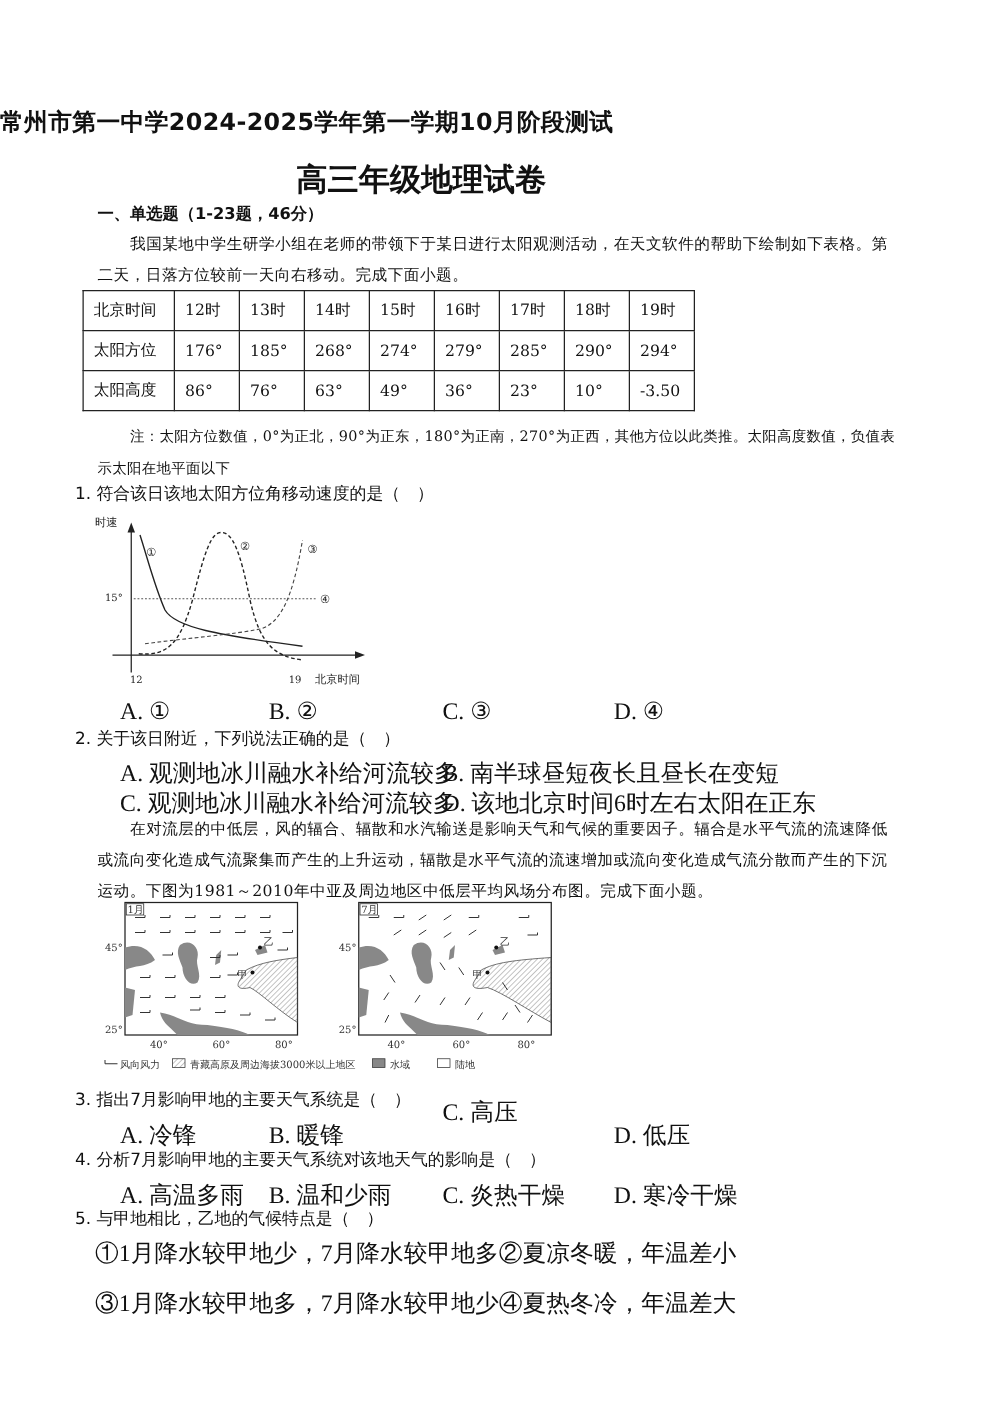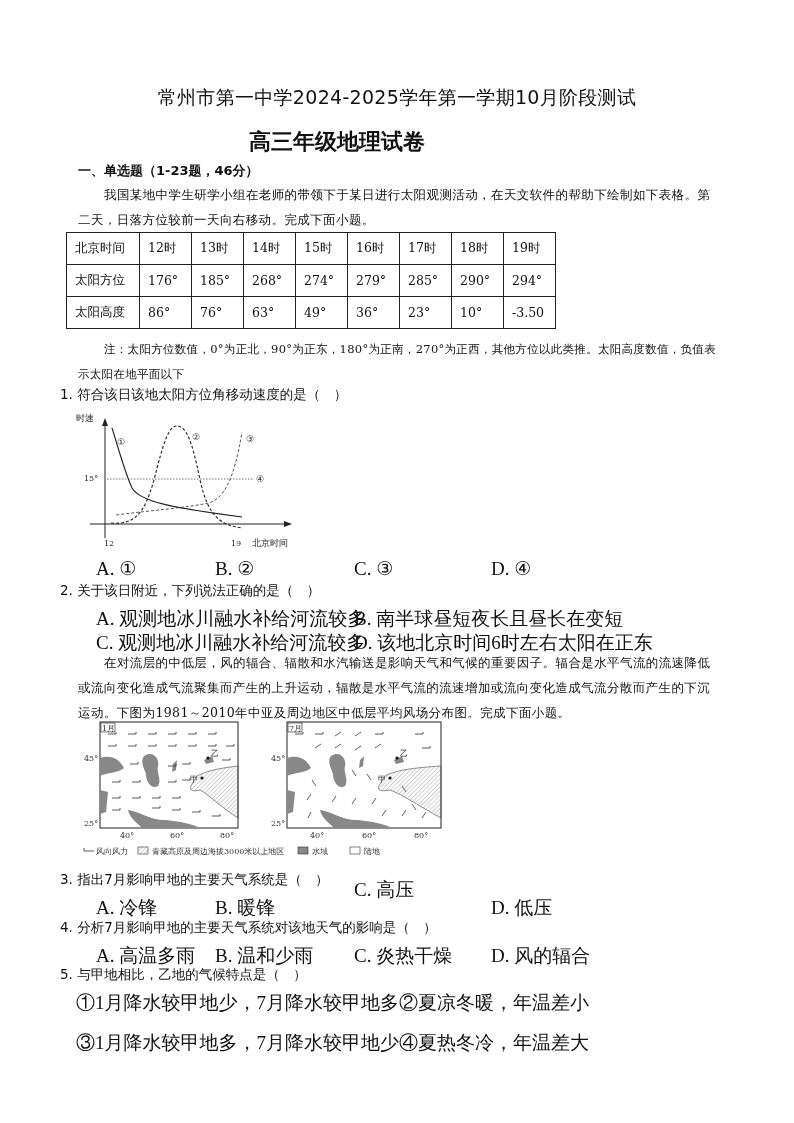--- a/index.html
+++ b/index.html
@@ -1,19 +1,19 @@
 <!DOCTYPE html>
 <html><head>
 <meta charset="utf-8">
 <style>
   html, body { margin: 0; padding: 0; background: #ffffff; }
   body { width: 794px; height: 1123px; position: relative; overflow: hidden; color: #111; font-family: "DejaVu Serif", "Liberation Serif", serif; }
   .abs { position: absolute; }
-  .title1 { left: 0; width: 794px; top: 85px; text-align: center; font-family: "DejaVu Sans", sans-serif; font-weight: normal; font-size: 19px; letter-spacing: 0.3px; }
-  .title2 { left: 0; width: 674px; top: 127px; text-align: center; font-family: "DejaVu Sans", sans-serif; font-weight: bold; font-size: 22px; }
+  .title1 { left: 0; width: 794px; top: 85px; font-family: "DejaVu Sans", sans-serif; font-weight: bold; font-size: 19px; letter-spacing: 0.3px; }
+  .title2 { left: 0; width: 674px; top: 127px; text-align: center; font-family: "DejaVu Sans", sans-serif; font-weight: bold; font-size: 25px; }
   .section { left: 78px; top: 162px; font-size: 13px; font-weight: bold; font-family: "DejaVu Sans", sans-serif; }
   .para { left: 78px; width: 640px; font-size: 12.5px; line-height: 25px; font-family: "DejaVu Serif", serif; text-indent: 26px; letter-spacing: 0.4px; }
   .note { left: 78px; width: 640px; font-size: 11.5px; line-height: 25px; text-indent: 26px; letter-spacing: 0.3px; }
   table.sun { position: absolute; left: 66px; top: 232px; border-collapse: collapse; font-size: 12.5px; font-family: "DejaVu Serif", serif; }
   table.sun td { border: 1px solid #222; height: 31px; padding: 0 8px; text-align: left; white-space: nowrap; }
   table.sun td.h { width: 56px; }
   table.sun td.c { width: 35px; }
   .q { left: 60px; font-family: "DejaVu Sans", sans-serif; font-size: 13.5px; }
   .opt { font-family: Liberation Serif, serif; font-size: 19px; }
   .chart { left: 74px; top: 410px; width: 230px; height: 140px; }
@@ -198,19 +198,19 @@
 <div class="abs opt" style="left:215px; top:895px;"><span>B.</span>&nbsp;<span>暖锋</span></div>
 <div class="abs opt" style="left:354px; top:877px;"><span>C.</span>&nbsp;<span>高压</span></div>
 <div class="abs opt" style="left:491px; top:895px;"><span>D.</span>&nbsp;<span>低压</span></div>
 
 <div class="abs q" style="top:919px;">
   <span>4.</span>&nbsp;<span>分析7月影响甲地的主要天气系统对该地天气的影响是（　）</span>
 </div>
 <div class="abs opt" style="left:96px; top:943px;"><span>A.</span>&nbsp;<span>高温多雨</span></div>
 <div class="abs opt" style="left:215px; top:943px;"><span>B.</span>&nbsp;<span>温和少雨</span></div>
 <div class="abs opt" style="left:354px; top:943px;"><span>C.</span>&nbsp;<span>炎热干燥</span></div>
-<div class="abs opt" style="left:491px; top:943px;"><span>D.</span>&nbsp;<span>风的辐合</span></div>
+<div class="abs opt" style="left:491px; top:943px;"><span>D.</span>&nbsp;<span>寒冷干燥</span></div>
 
 <div class="abs q" style="top:966px;">
   <span>5.</span>&nbsp;<span>与甲地相比，乙地的气候特点是（　）</span>
 </div>
 <div class="abs opt" style="left:76px; top:990px;">①1月降水较甲地少，7月降水较甲地多②夏凉冬暖，年温差小</div>
 <div class="abs opt" style="left:76px; top:1014px;margin-top:16px;">③1月降水较甲地多，7月降水较甲地少④夏热冬冷，年温差大</div>
 
 </body></html>

